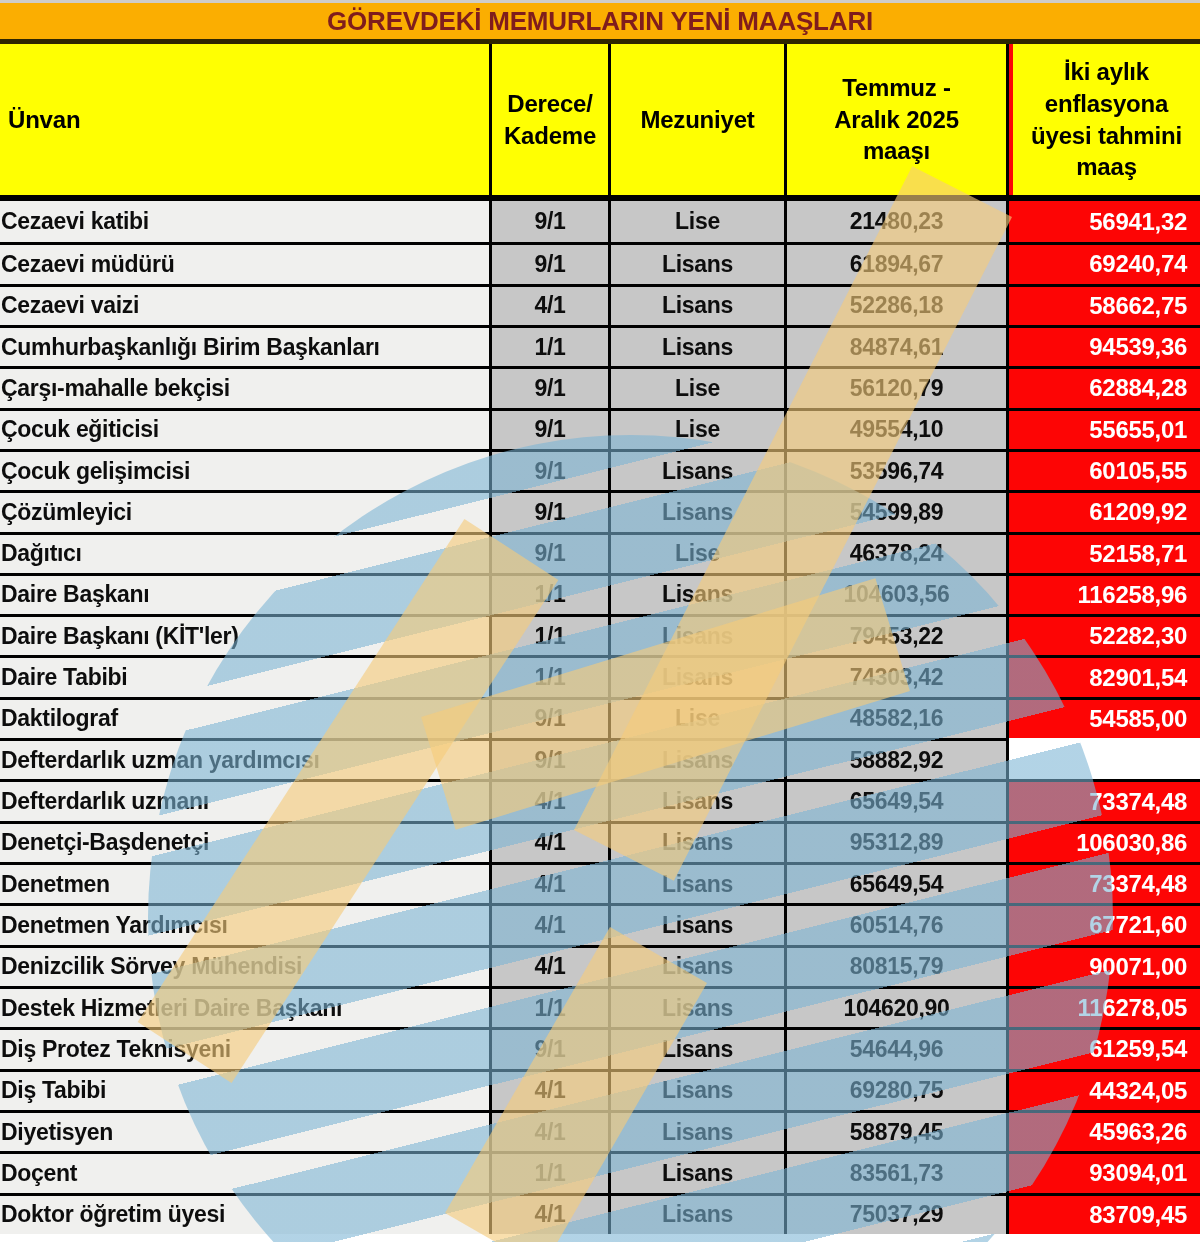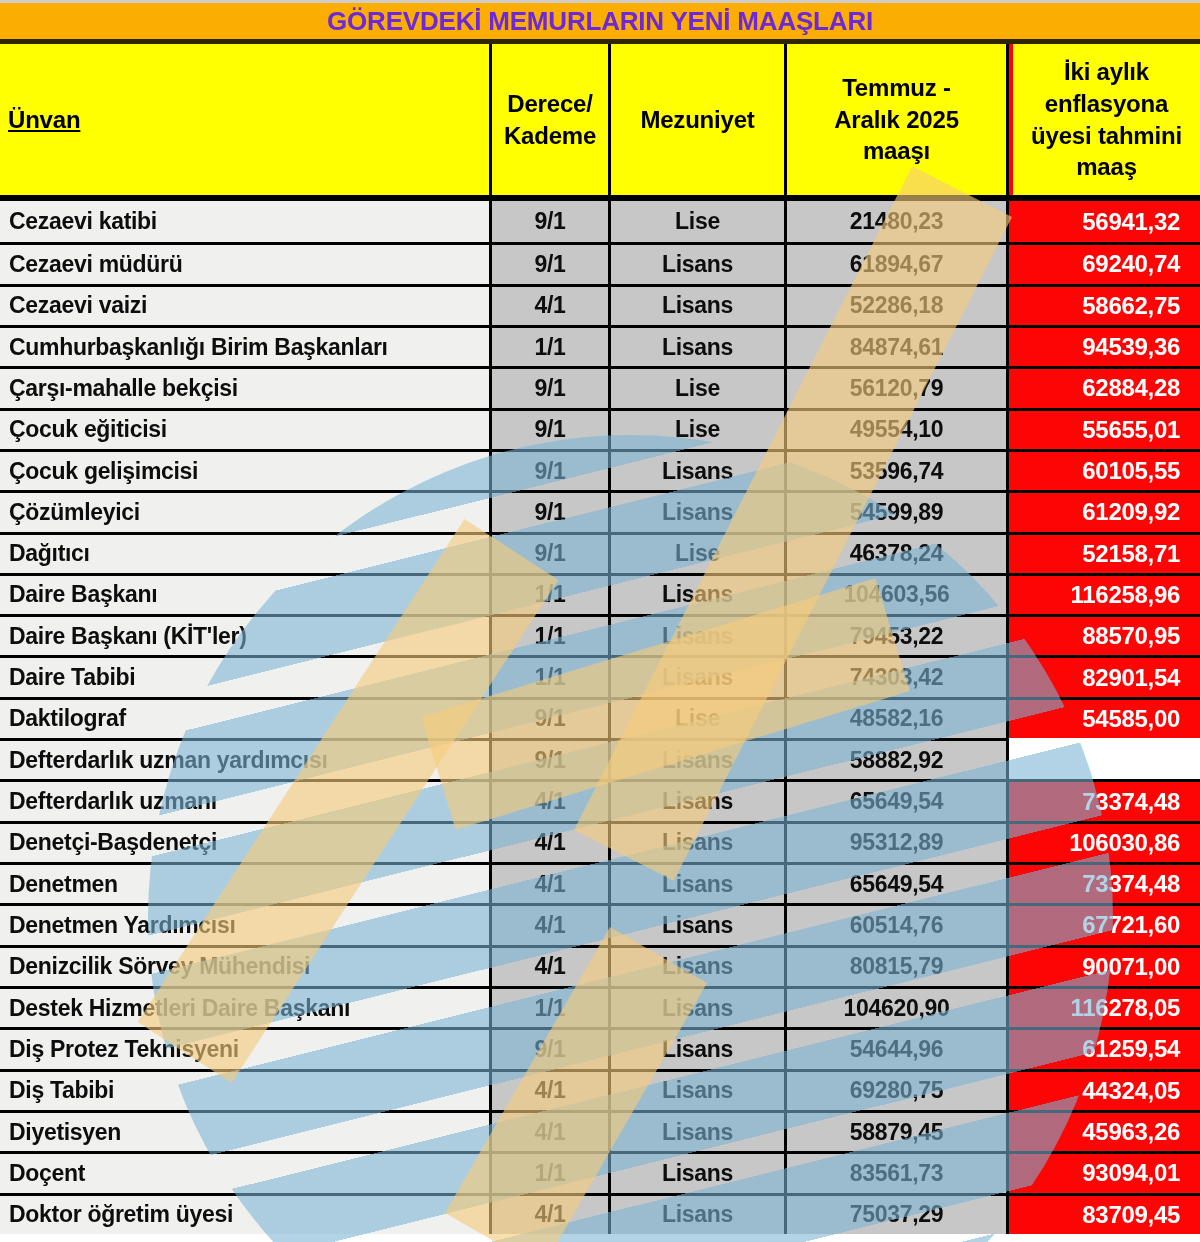--- a/index.html
+++ b/index.html
@@ -22,21 +22,21 @@
     position:relative;
     width:1200px;height:1242px;
     overflow:hidden;
     border-top:3px solid #CFCDC8;
   }
   
   .titlebar{
     height:41px;
     background:var(--amber);
     border-bottom:5px solid #2E2600;
-    color:#6d28d9;
+    color:#7f1d1d;
     font-size:26px;
     letter-spacing:-0.2px;
     display:flex;align-items:center;justify-content:center;
   }
   
   .headrow{
     height:157px;
     display:grid;
     grid-template-columns:492px 119px 176px 222px 191px;
     background:var(--yellow);
@@ -45,21 +45,21 @@
   .hcell{
     border-right:3px solid var(--border);
     display:flex;align-items:center;justify-content:center;
     text-align:center;
     font-size:24px;
     line-height:1.32;
     letter-spacing:-0.2px;
     white-space:pre-line;
     color:#000;
   }
-  .hcell.h0{justify-content:flex-start;text-align:left;padding-left:8px;text-decoration:underline;}
+  .hcell.h0{justify-content:flex-start;text-align:left;padding-left:8px;}
   .hcell.h4{border-right:none;border-left:4px solid var(--red);font-size:24px;}
   
   .tbody{
     height:1033px;
     display:flex;flex-direction:column;
   }
   .row{
     flex:1;
     display:grid;
     grid-template-columns:492px 119px 176px 222px 191px;
@@ -67,28 +67,28 @@
   .row + .row .cell{border-top:3px solid var(--border);}
   .cell{
     border-right:3px solid var(--border);
     display:flex;align-items:center;
     font-size:23px;
     letter-spacing:-0.3px;
     color:var(--ink);
     overflow:hidden;
     white-space:nowrap;
   }
-  .cell.c0{background:var(--light);padding-left:9px;justify-content:flex-start;}
+  .cell.c0{background:var(--light);padding-left:1px;justify-content:flex-start;}
   .cell.c1,.cell.c2,.cell.c3{background:var(--gray);justify-content:center;}
   .cell.c4{
     background:var(--red);
     border-right:none;
     color:#fff;
     justify-content:flex-end;
-    padding-right:20px;
+    padding-right:13px;
     font-size:24px;
   }
   
   .watermark{position:absolute;inset:0;z-index:6;pointer-events:none;overflow:hidden;}
   .globe{
     position:absolute;left:148px;top:432px;width:965px;height:965px;
     border-radius:50%;
     background:repeating-linear-gradient(-14deg,
       rgba(123,180,212,0.58) 0 76px,
       rgba(255,255,255,0) 76px 114px);
@@ -189,21 +189,21 @@
         <div class="cell c1">1/1</div>
         <div class="cell c2">Lisans</div>
         <div class="cell c3">104603,56</div>
         <div class="cell c4">116258,96</div>
       </div>
       <div class="row">
         <div class="cell c0">Daire Başkanı (KİT'ler)</div>
         <div class="cell c1">1/1</div>
         <div class="cell c2">Lisans</div>
         <div class="cell c3">79453,22</div>
-        <div class="cell c4">88570,95</div>
+        <div class="cell c4">52282,30</div>
       </div>
       <div class="row">
         <div class="cell c0">Daire Tabibi</div>
         <div class="cell c1">1/1</div>
         <div class="cell c2">Lisans</div>
         <div class="cell c3">74303,42</div>
         <div class="cell c4">82901,54</div>
       </div>
       <div class="row">
         <div class="cell c0">Daktilograf</div>

